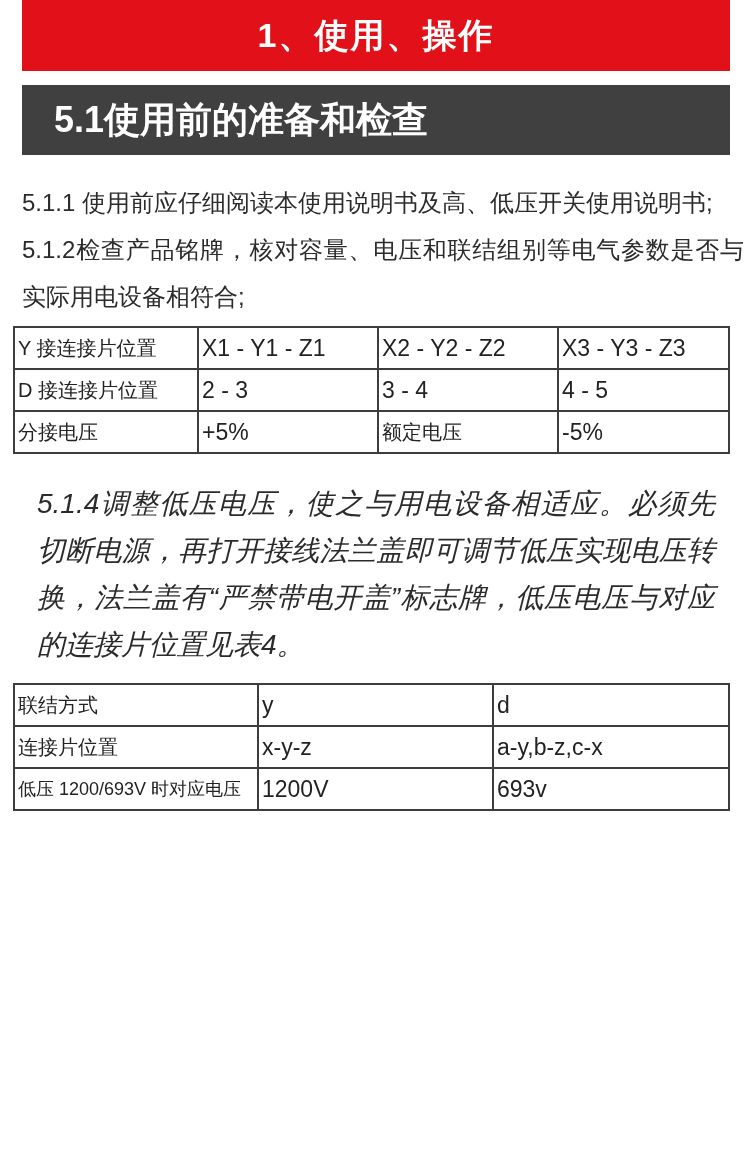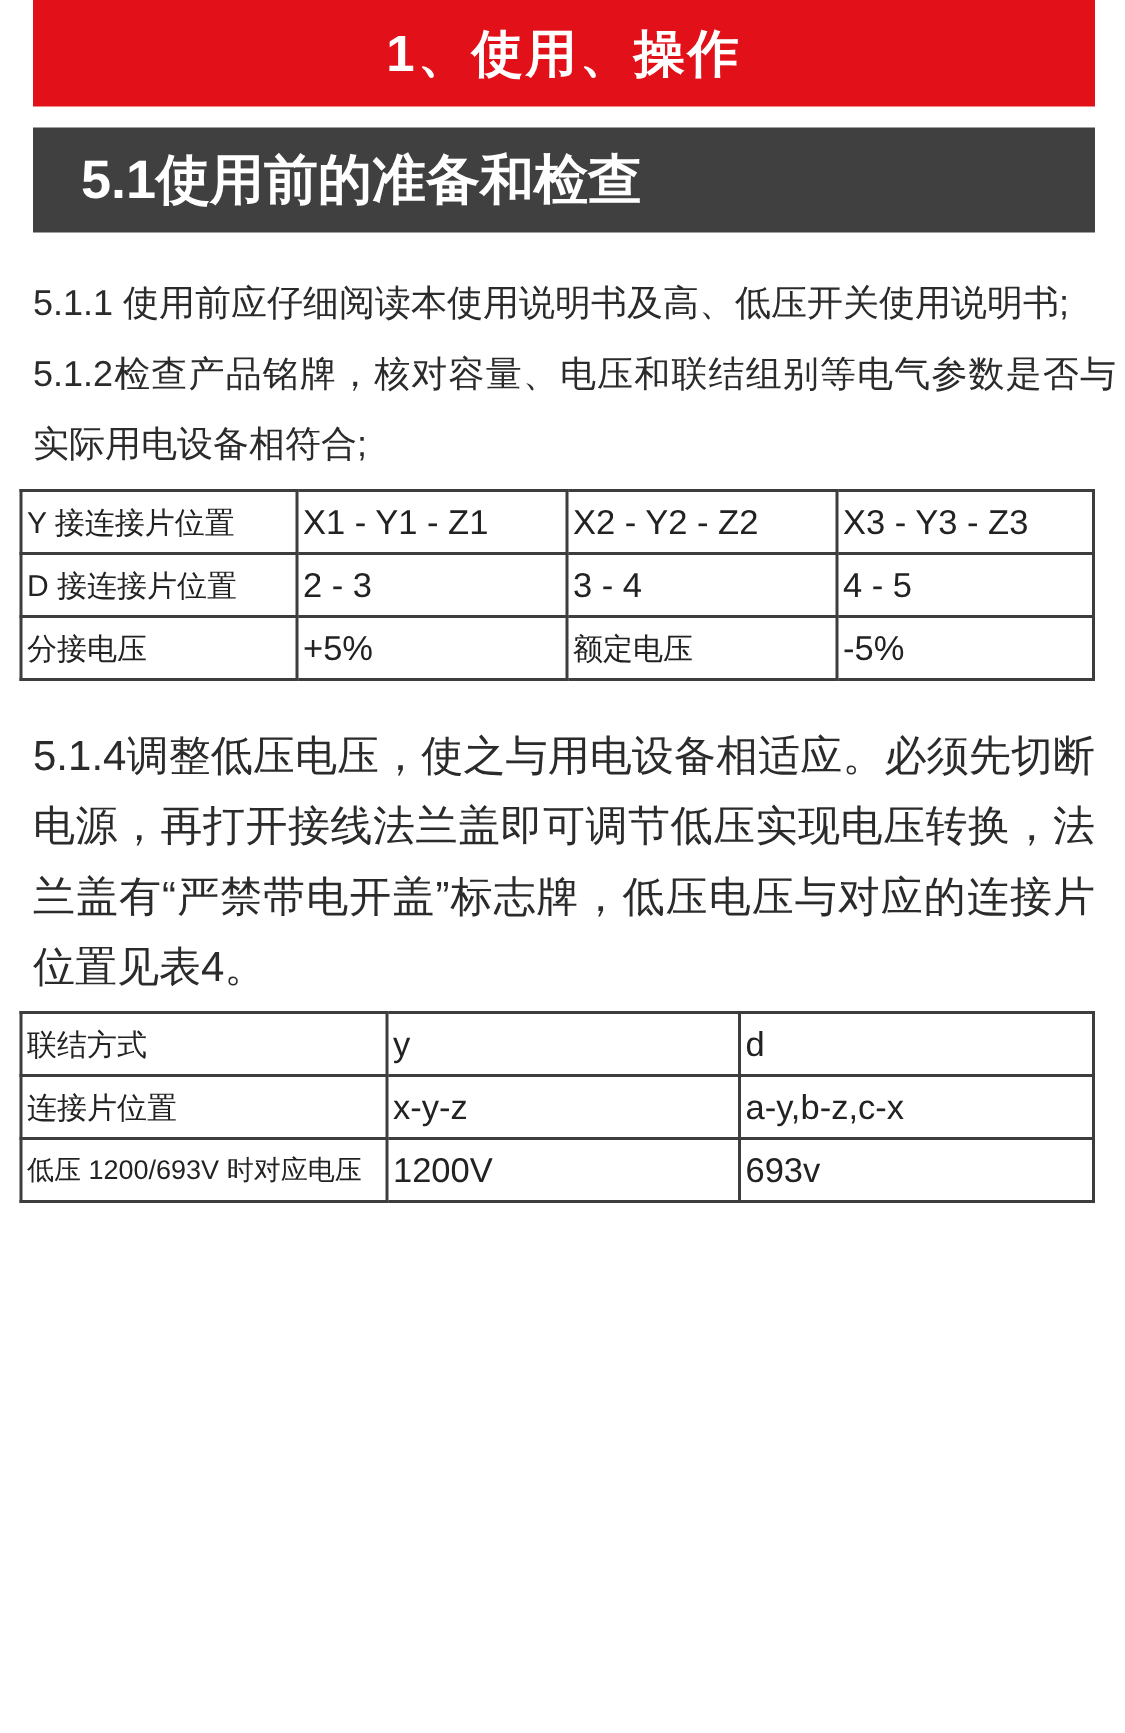--- a/index.html
+++ b/index.html
@@ -30,21 +30,21 @@
   .body-text {
     margin: 24px 6px 0 22px;
     font-size: 24px;
     line-height: 47px;
     color: #2b2b2b;
     text-align: justify;
     text-justify: inter-ideograph;
   }
   .body-text p { margin: 0; }
   .para-block { margin: 26px 20px 0 22px; }
-  .para-block p { margin: 0; font-size: 28px; line-height: 47px; color: #2b2b2b; text-align: justify; }
+  .para-block p { margin: 15px; font-size: 28px; line-height: 47px; color: #2b2b2b; text-align: justify; font-style: italic; }
   table.data-table {
     border-collapse: collapse;
     table-layout: fixed;
     margin-left: 13px;
     width: 715px;
     color: #222222;
   }
   table.data-table td {
     border: 2px solid #3d3d3d;
     text-align: left;

